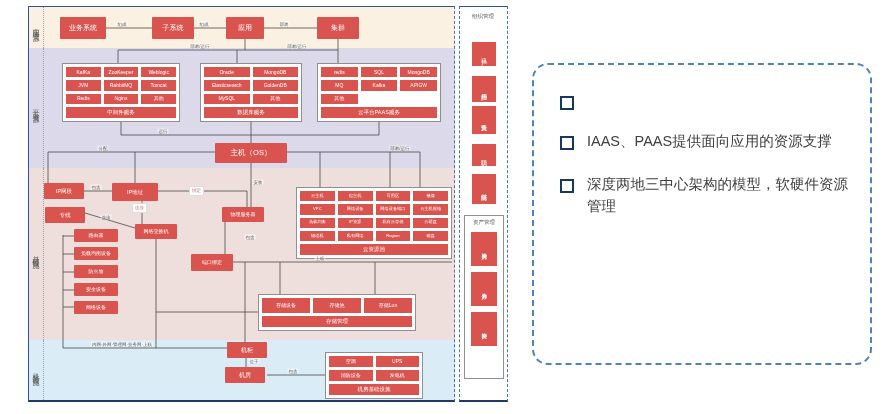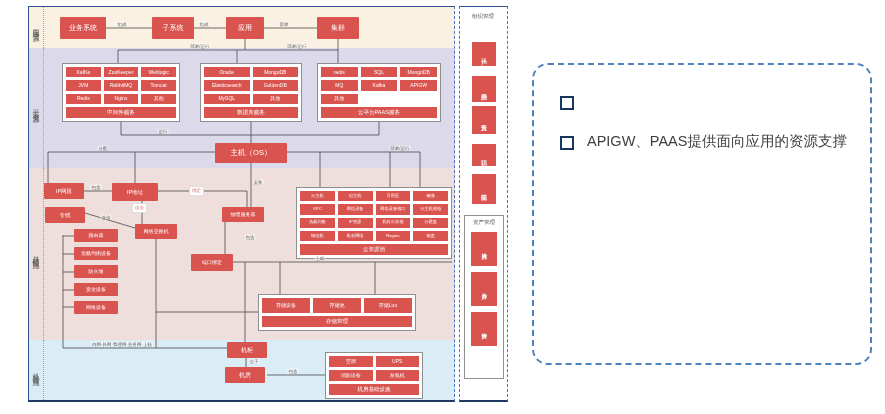--- a/index.html
+++ b/index.html
@@ -229,17 +229,21 @@
       <div class="vbox" style="left: 471px; top: 272px; width: 26px; height: 34px; position: absolute; font-size: 5.5px;">办公资产</div>
       <div class="vbox" style="left: 471px; top: 312px; width: 26px; height: 34px; position: absolute; font-size: 5.5px;">软件资产</div>
     </div>
   <div id="panel">
     <ul id="bullets">
         <li>
           <span class="sq"></span>
         </li>
         <li>
           <span class="sq"></span>
-          <span>APIGW、PAAS提供面向应用的资源支撑</span>
+          <span>IAAS、PAAS提供面向应用的资源支撑</span>
+        </li>
+        <li>
+          <span class="sq"></span>
+          <span>深度两地三中心架构的模型，软硬件资源管理</span>
         </li>
       </ul>
   </div>
 </div>
 
 </body></html>

